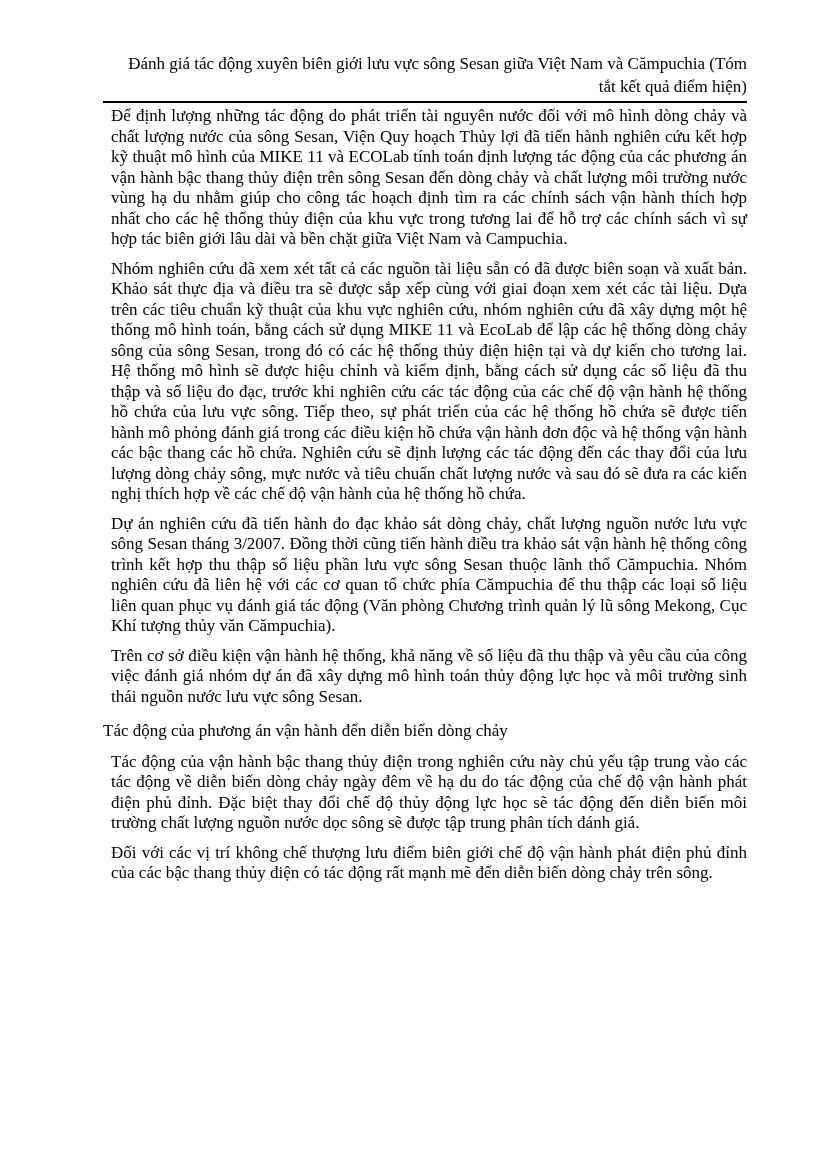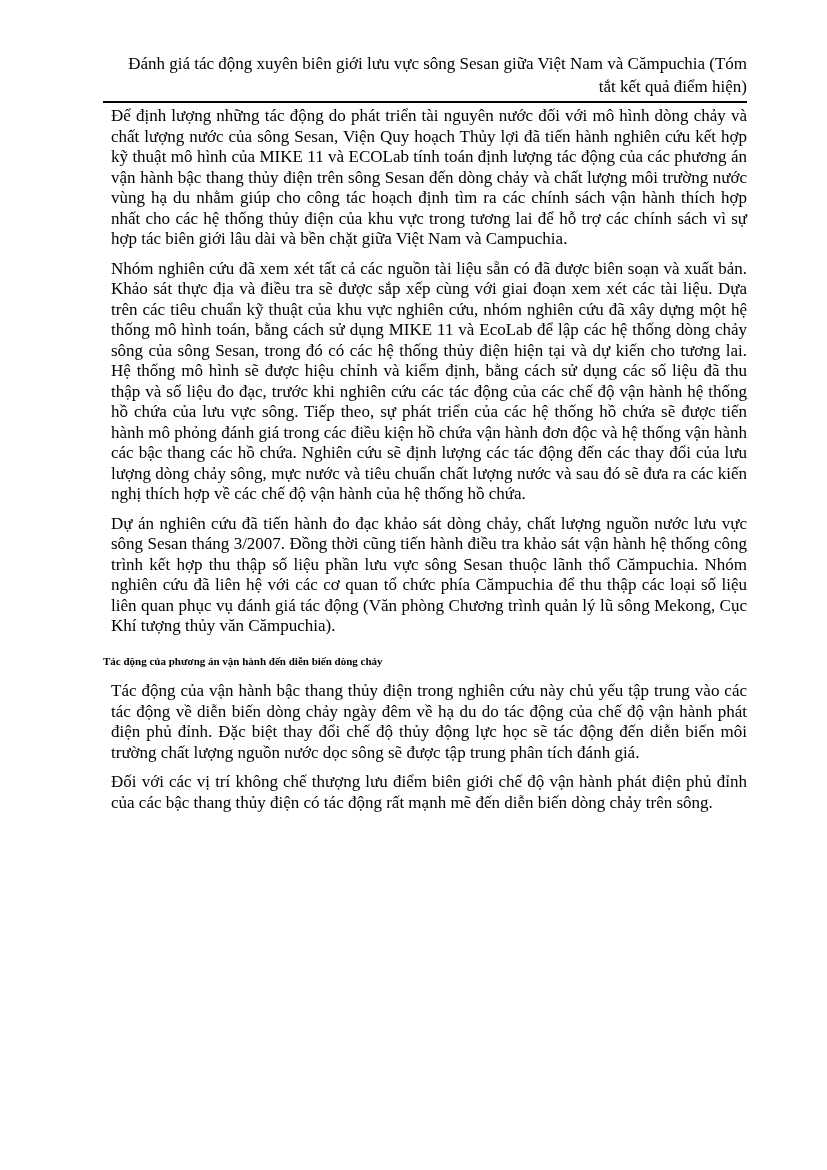--- a/index.html
+++ b/index.html
@@ -35,22 +35,22 @@
     top: 106px;
     width: 644px;
     font-size: 17px;
     line-height: 20.5px;
     text-align: justify;
   }
   .doc-body p {
     margin: 0 0 9px 8px;
   }
   .doc-body h2 {
-    font-size: 11px;
-    font-weight: bold;
+    font-size: 17px;
+    font-weight: normal;
     margin: 14px 0 10px 0;
     text-align: left;
   }
   .doc-body h3 {
     font-size: 17.5px;
     font-weight: normal;
     font-style: italic;
     margin: 17px 0 10px 0;
     text-align: left;
   }
@@ -77,20 +77,21 @@
 
   <header class="doc-header">
     <div class="header-line">Đánh giá tác động xuyên biên giới lưu vực sông Sesan giữa Việt Nam và Cămpuchia (Tóm</div>
     <div class="header-line">tắt kết quả điểm hiện)</div>
   </header>
 
   <main class="doc-body">
     <p>Để định lượng những tác động do phát triển tài nguyên nước đối với mô hình dòng chảy và chất lượng nước của sông Sesan, Viện Quy hoạch Thủy lợi đã tiến hành nghiên cứu kết hợp kỹ thuật mô hình của MIKE 11 và ECOLab tính toán định lượng tác động của các phương án vận hành bậc thang thủy điện trên sông Sesan đến dòng chảy và chất lượng môi trường nước vùng hạ du nhằm giúp cho công tác hoạch định tìm ra các chính sách vận hành thích hợp nhất cho các hệ thống thủy điện của khu vực trong tương lai để hỗ trợ các chính sách vì sự hợp tác biên giới lâu dài và bền chặt giữa Việt Nam và Campuchia.</p>
     <p>Nhóm nghiên cứu đã xem xét tất cả các nguồn tài liệu sẵn có đã được biên soạn và xuất bản. Khảo sát thực địa và điều tra sẽ được sắp xếp cùng với giai đoạn xem xét các tài liệu. Dựa trên các tiêu chuẩn kỹ thuật của khu vực nghiên cứu, nhóm nghiên cứu đã xây dựng một hệ thống mô hình toán, bằng cách sử dụng MIKE 11 và EcoLab để lập các hệ thống dòng chảy sông của sông Sesan, trong đó có các hệ thống thủy điện hiện tại và dự kiến cho tương lai. Hệ thống mô hình sẽ được hiệu chỉnh và kiểm định, bằng cách sử dụng các số liệu đã thu thập và số liệu đo đạc, trước khi nghiên cứu các tác động của các chế độ vận hành hệ thống hồ chứa của lưu vực sông. Tiếp theo, sự phát triển của các hệ thống hồ chứa sẽ được tiến hành mô phỏng đánh giá trong các điều kiện hồ chứa vận hành đơn độc và hệ thống vận hành các bậc thang các hồ chứa. Nghiên cứu sẽ định lượng các tác động đến các thay đổi của lưu lượng dòng chảy sông, mực nước và tiêu chuẩn chất lượng nước và sau đó sẽ đưa ra các kiến nghị thích hợp về các chế độ vận hành của hệ thống hồ chứa.</p>
     <p>Dự án nghiên cứu đã tiến hành đo đạc khảo sát dòng chảy, chất lượng nguồn nước lưu vực sông Sesan tháng 3/2007. Đồng thời cũng tiến hành điều tra khảo sát vận hành hệ thống công trình kết hợp thu thập số liệu phần lưu vực sông Sesan thuộc lãnh thổ Cămpuchia. Nhóm nghiên cứu đã liên hệ với các cơ quan tổ chức phía Cămpuchia để thu thập các loại số liệu liên quan phục vụ đánh giá tác động (Văn phòng Chương trình quản lý lũ sông Mekong, Cục Khí tượng thủy văn Cămpuchia).</p>
+    <p>Trên cơ sở điều kiện vận hành hệ thống, khả năng về số liệu đã thu thập và yêu cầu của công việc đánh giá nhóm dự án đã xây dựng mô hình toán thủy động lực học và môi trường sinh thái nguồn nước lưu vực sông Sesan.</p>
 
     <h2>Tác động của phương án vận hành đến diễn biến dòng chảy</h2>
 
     <p>Tác động của vận hành bậc thang thủy điện trong nghiên cứu này chủ yếu tập trung vào các tác động về diễn biến dòng chảy ngày đêm về hạ du do tác động của chế độ vận hành phát điện phủ đỉnh. Đặc biệt thay đổi chế độ thủy động lực học sẽ tác động đến diễn biến môi trường chất lượng nguồn nước dọc sông sẽ được tập trung phân tích đánh giá.</p>
 
 
     <p>Đối với các vị trí không chế thượng lưu điểm biên giới chế độ vận hành phát điện phủ đỉnh của các bậc thang thủy điện có tác động rất mạnh mẽ đến diễn biến dòng chảy trên sông.</p>
   </main>
 
   <footer class="doc-footer">

